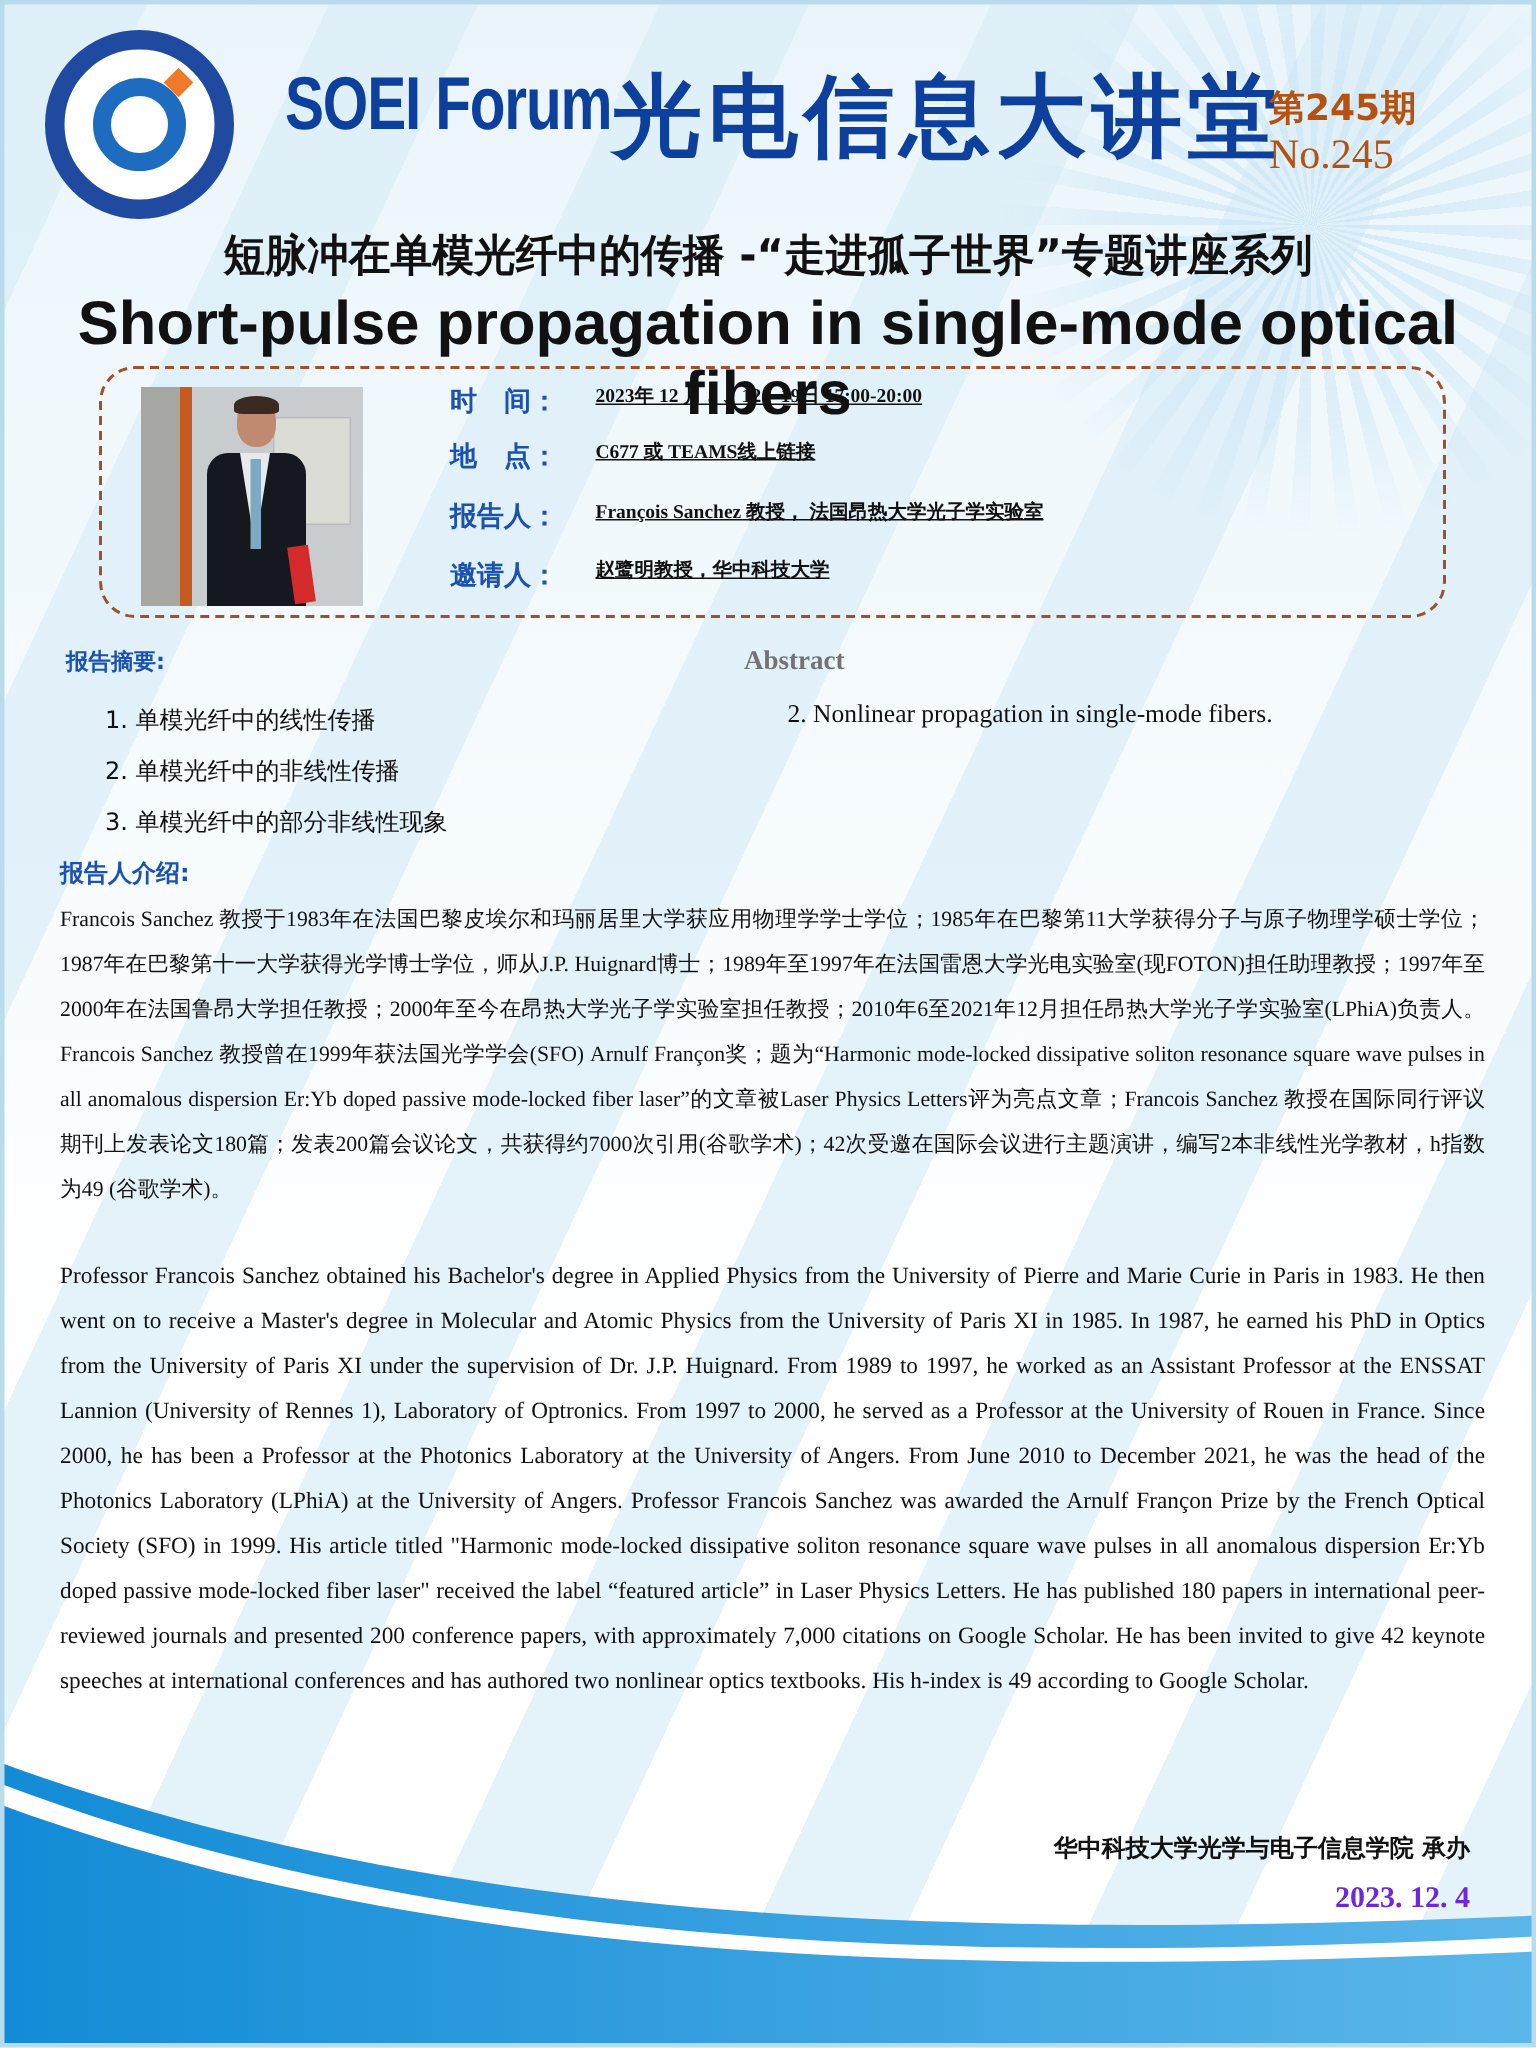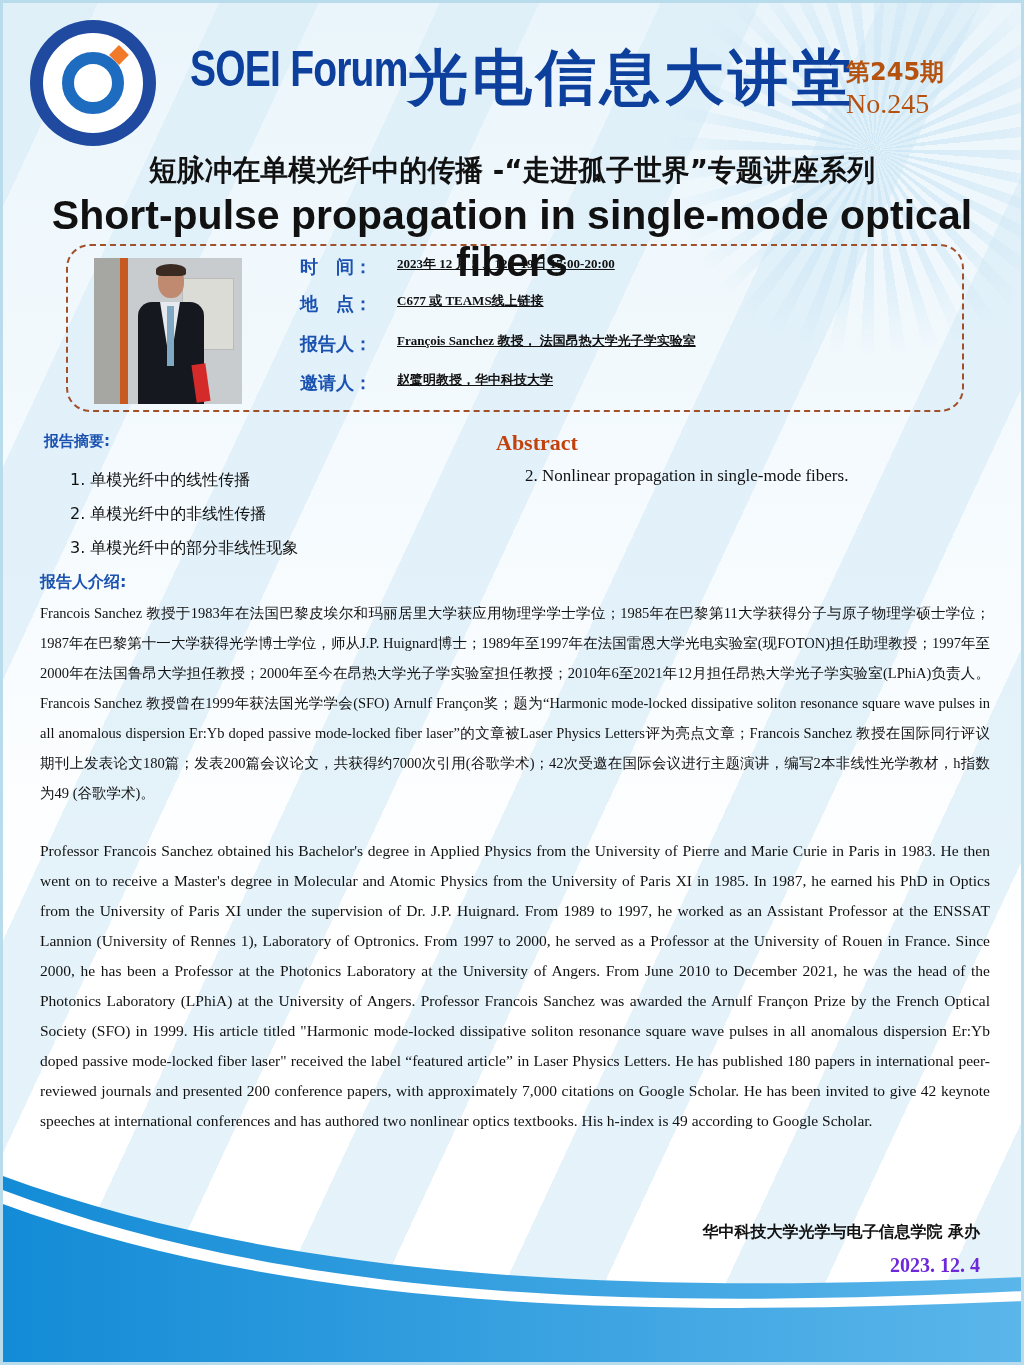--- a/index.html
+++ b/index.html
@@ -51,21 +51,21 @@
   .photo .shirt { position:absolute; left:66px; top:44px; width:20px; height:50px; background:#e6eaee; clip-path:polygon(0 0,100% 0,60% 100%,40% 100%); }
   .photo .tie { position:absolute; left:73px; top:48px; width:7px; height:60px; background:#7fa8c2; }
   .photo .folder { position:absolute; left:100px; top:106px; width:14px; height:38px; background:#d52a2a; transform:rotate(-8deg); }
 
   .info-row { position:absolute; left:300px; height:30px; display:flex; white-space:nowrap; }
   .info-label { font-family:"DejaVu Sans",sans-serif; font-weight:bold; color:#1b52b0; font-size:18px; width:97px; }
   .info-value { font-family:"Liberation Serif",serif; font-weight:bold; color:#111; font-size:13px;text-decoration:underline; }
 
   
   .sec-cn { position:absolute; font-family:"DejaVu Sans",sans-serif; font-weight:bold; color:#1b52b0; font-size:15px; }
-  .sec-en { position:absolute; font-family:"Liberation Serif",serif; font-weight:bold; color:#c2410c; font-size:22px; }
+  .sec-en { position:absolute; font-family:"Liberation Serif",serif; font-weight:bold; color:#737373; font-size:18px; }
   .list-cn { position:absolute; left:70px; top:466px; font-family:"DejaVu Sans",sans-serif; font-size:16px; color:#111; }
   .list-cn div { height:34px; line-height:28px; }
   .list-en { position:absolute; left:525px; top:462px; font-family:"Liberation Serif",serif; font-size:17px; color:#111; }
   .list-en div { height:34px; line-height:28px; }
 
   .bio-cn { position:absolute; left:40px; top:598px; width:950px; font-family:"Liberation Serif","DejaVu Sans",serif; font-size:14.5px; line-height:30px; color:#111; text-align:justify; }
   .bio-en { position:absolute; left:40px; top:836px; width:950px; font-family:"Liberation Serif",serif; font-size:15.5px; line-height:30px; color:#111; text-align:justify; }
 
   .organizer { position:absolute; right:44px; top:1222px; font-family:"DejaVu Sans",sans-serif; font-weight:bold; font-size:16px; color:#111; }
   .pub-date { position:absolute; right:44px; top:1254px; font-family:"Liberation Serif",serif; font-weight:bold; font-size:20px; color:#6d28d9; }

